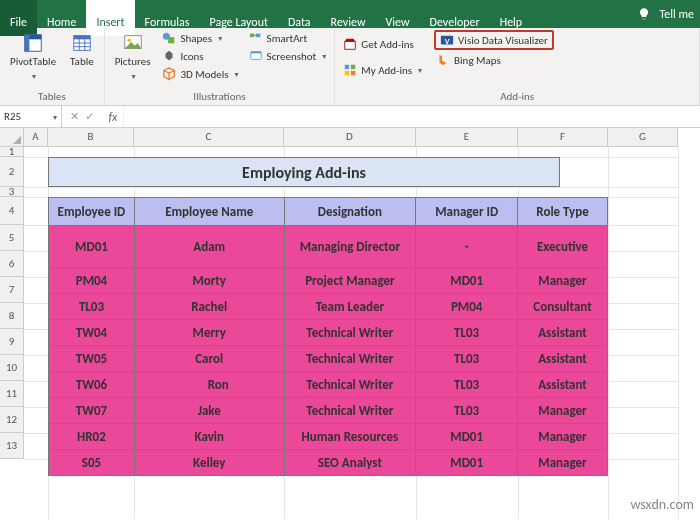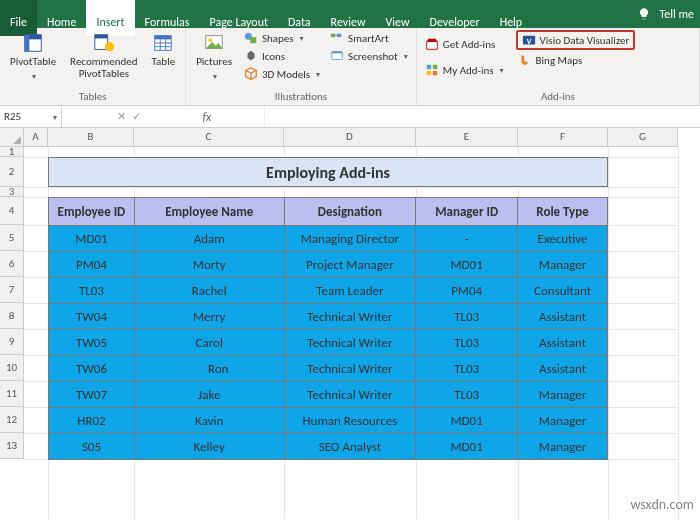--- a/index.html
+++ b/index.html
@@ -21,42 +21,42 @@
 .bigbtn { display: flex; flex-direction: column; align-items: center; gap: 2px; padding: 2px 4px; text-align: center; font-size: 11px; line-height: 12px; }
 .bigbtn .ico { width: 22px; height: 22px; }
 .smallrow { display: flex; align-items: center; gap: 4px; font-size: 11px; padding: 1px 2px; white-space: nowrap; }
 .smallrow .ico { width: 14px; height: 14px; }
 .stack { display: flex; flex-direction: column; gap: 2px; }
 .dd { font-size: 8px; color: #666; margin-left: 2px; }
 
 .highlight-box { border: 2px solid #c0392b; padding: 1px 4px; border-radius: 2px; display: flex; align-items: center; gap: 4px; }
 
 
-.fbar { display: flex; align-items: center; border-bottom: 1px solid #d0d0d0; height: 22px; background: #fff; gap: 47px; }
+.fbar { display: flex; align-items: center; border-bottom: 1px solid #d0d0d0; height: 22px; background: #fff; }
 .namebox { width: 62px; border-right: 1px solid #d0d0d0; padding: 0 4px; font-size: 11px; height: 100%; display: flex; align-items: center; justify-content: space-between; }
 .fbar-btns { display: flex; gap: 6px; padding: 0 8px; color: #999; font-size: 11px; }
 .fxlabel { font-style: italic; color: #666; padding: 0 6px; }
 
 
 .gridwrap { position: relative; }
 .selall { position: absolute; top: 0; left: 0; width: 24px; height: 19px; background: #f0f0f0; border-right: 1px solid #ccc; border-bottom: 1px solid #ccc; }
 .selall::after { content:""; position:absolute; right:2px; bottom:2px; width:0; height:0; border-style:solid; border-width:0 0 8px 8px; border-color:transparent transparent #b0b0b0 transparent; }
 .colheads { display: flex; margin-left: 24px; height: 19px; }
 .colhead { background: #f0f0f0; border-right: 1px solid #ccc; border-bottom: 1px solid #ccc; text-align: center; font-size: 11px; color: #555; line-height: 18px; }
 .rows { display: flex; }
 .rowheads { width: 24px; display: flex; flex-direction: column; }
 .rowhead { background: #f0f0f0; border-right: 1px solid #ccc; border-bottom: 1px solid #ccc; text-align: center; font-size: 11px; color: #555; }
 .cells { position: relative; }
 .gridlines { position: absolute; inset: 0; }
 .vline { position: absolute; top:0; bottom:0; width:1px; background:#e5e5e5; }
 .hline { position: absolute; left:0; right:0; height:1px; background:#e5e5e5; }
 
 
 .datatbl { position: absolute; border-collapse: collapse; }
-.datatbl th, .datatbl td { border: 1px solid #777; padding: 4px 6px; font-size: 13px; text-align: center; background: #0ea5e9; }
+.datatbl th, .datatbl td { border: 1px solid #777; padding: 4px 6px; font-size: 13px; text-align: center; background: #ec4899; font-weight: bold; }
 .datatbl th { background: #bcbef0; font-weight: bold; }
 .titlecell { position: absolute; text-align: center; font-size: 16px; font-weight: bold; background: #dbe4f5; border: 1px solid #777; display:flex; align-items:center; justify-content:center; }
 
 .watermark { position: absolute; bottom: 6px; right: 6px; font-size: 14px; color: #888; }
 </style>
 </head>
 <body>
 
 <div class="tabbar">
   <div class="tab file">File</div>
@@ -82,28 +82,20 @@
   <div class="group">
     <div class="group-body">
       <div class="bigbtn">
         <svg class="ico" viewBox="0 0 24 24">
             <rect x="3" y="3" width="18" height="18" fill="#fff" stroke="#2b579a"></rect>
             <rect x="3" y="3" width="18" height="5" fill="#2b579a"></rect>
             <rect x="3" y="3" width="5" height="18" fill="#4472c4"></rect>
           </svg>
         <span>PivotTable</span>
         <span class="dd">▾</span>
-      </div>
-      <div class="bigbtn">
-        <svg class="ico" viewBox="0 0 24 24">
-            <rect x="2" y="3" width="14" height="16" fill="#fff" stroke="#2b579a"></rect>
-            <rect x="2" y="3" width="14" height="4" fill="#2b579a"></rect>
-            <circle cx="18" cy="16" r="5" fill="#ffc000"></circle>
-          </svg>
-        <div><span>Recommended</span><br><span>PivotTables</span></div>
       </div>
       <div class="bigbtn">
         <svg class="ico" viewBox="0 0 24 24">
             <rect x="3" y="4" width="18" height="16" fill="#fff" stroke="#4472c4"></rect>
             <rect x="3" y="4" width="18" height="4" fill="#4472c4"></rect>
             <line x1="9" y1="4" x2="9" y2="20" stroke="#4472c4"></line>
             <line x1="15" y1="4" x2="15" y2="20" stroke="#4472c4"></line>
             <line x1="3" y1="12" x2="21" y2="12" stroke="#4472c4"></line>
             <line x1="3" y1="16" x2="21" y2="16" stroke="#4472c4"></line>
           </svg>
@@ -267,36 +259,36 @@
           <div class="hline" style="top: 104px;"></div>
           <div class="hline" style="top: 130px;"></div>
           <div class="hline" style="top: 156px;"></div>
           <div class="hline" style="top: 182px;"></div>
           <div class="hline" style="top: 208px;"></div>
           <div class="hline" style="top: 234px;"></div>
           <div class="hline" style="top: 260px;"></div>
           <div class="hline" style="top: 286px;"></div>
           <div class="hline" style="top: 312px;"></div>
         </div>
-      <div class="titlecell" id="titlecell" style="left: 24px; top: 10px; width: 560px; height: 30px;">Employing Add-ins</div>
+      <div class="titlecell" id="titlecell" style="left: 24px; top: 10px; width: 512px; height: 30px;">Employing Add-ins</div>
       <table class="datatbl" id="datatbl" style="left: 24px; top: 50px; width: 560px;">
           <thead>
             <tr>
               <th style="width: 86px; height: 28px;">Employee ID</th>
               <th style="width: 150px; height: 16px;">Employee Name</th>
               <th style="width: 132px; height: 28px;">Designation</th>
               <th style="width: 102px; height: 28px;">Manager ID</th>
               <th style="width: 90px; height: 28px;">Role Type</th>
             </tr>
           </thead>
           <tbody>
             <tr>
               <td style="height: 26px;">MD01</td>
               <td style="height: 26px;">Adam</td>
-              <td style="height: 26px;">Managing Director</td>
+              <td style="height: 42px;">Managing Director</td>
               <td style="height: 26px;">-</td>
               <td style="height: 26px;">Executive</td>
             </tr>
             <tr>
               <td style="height: 26px;">PM04</td>
               <td style="height: 26px;">Morty</td>
               <td style="height: 26px;">Project Manager</td>
               <td style="height: 26px;">MD01</td>
               <td style="height: 26px;">Manager</td>
             </tr>

